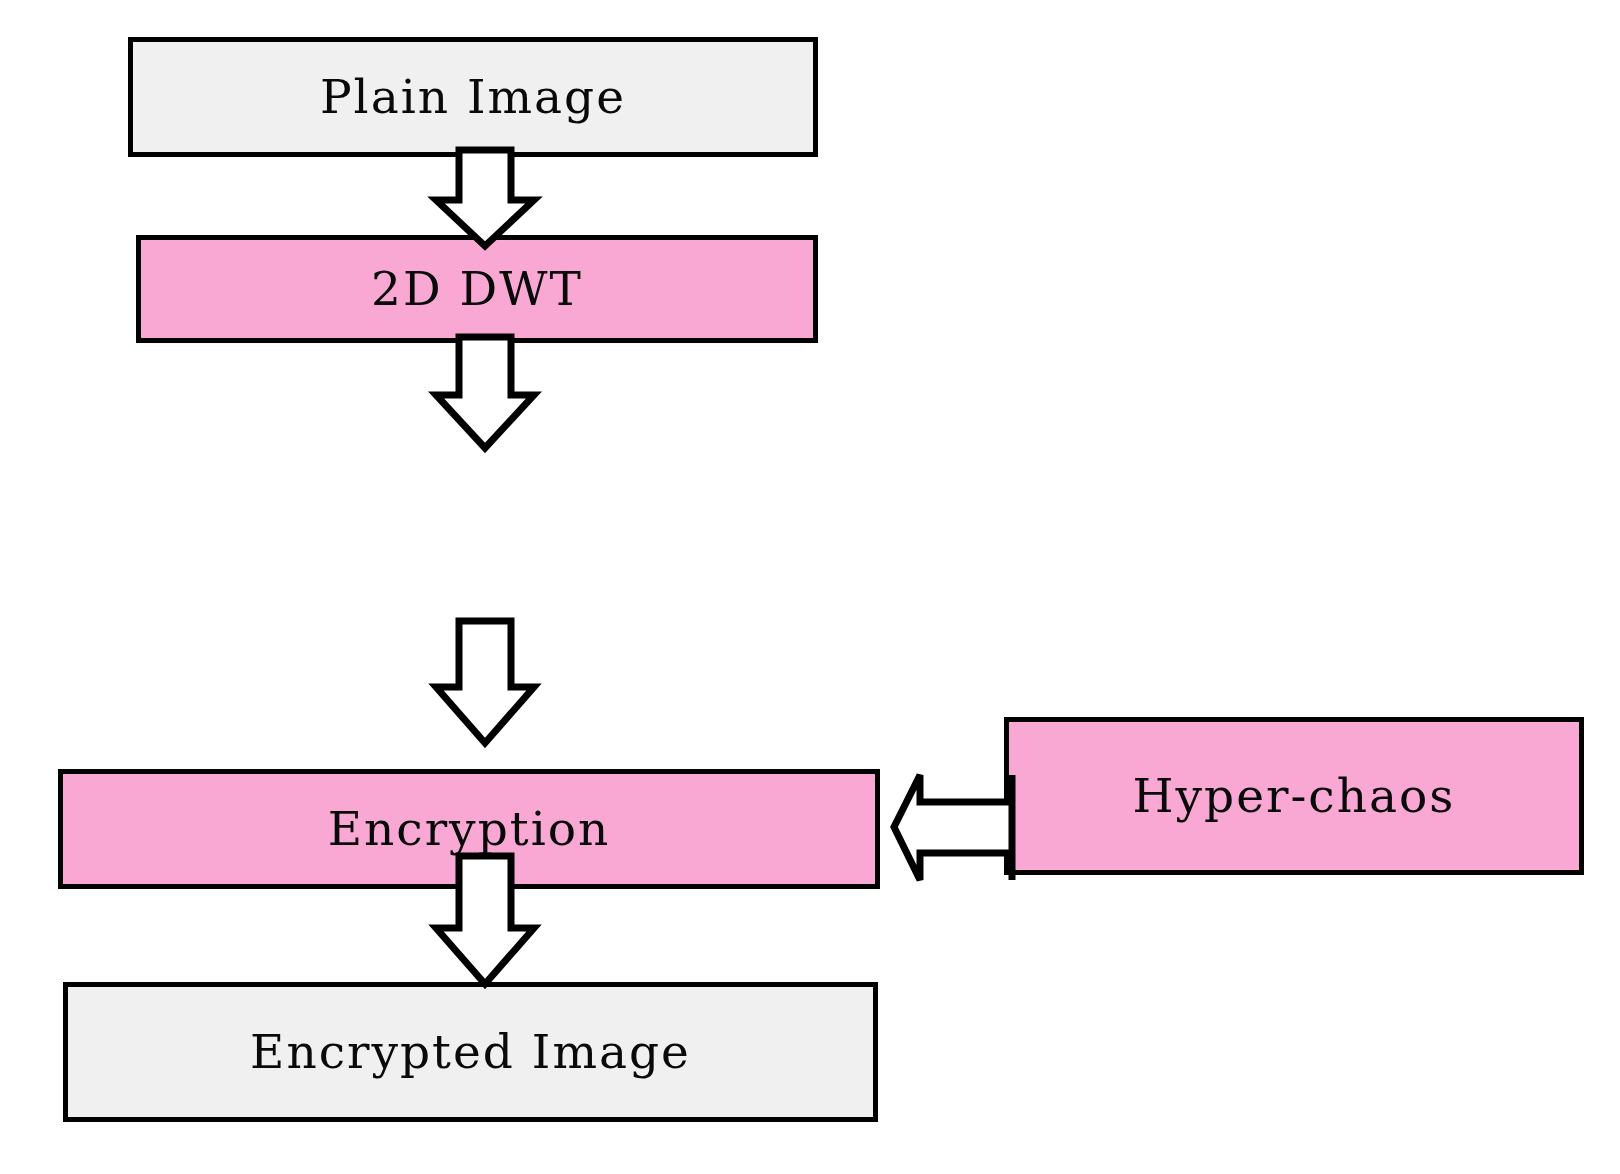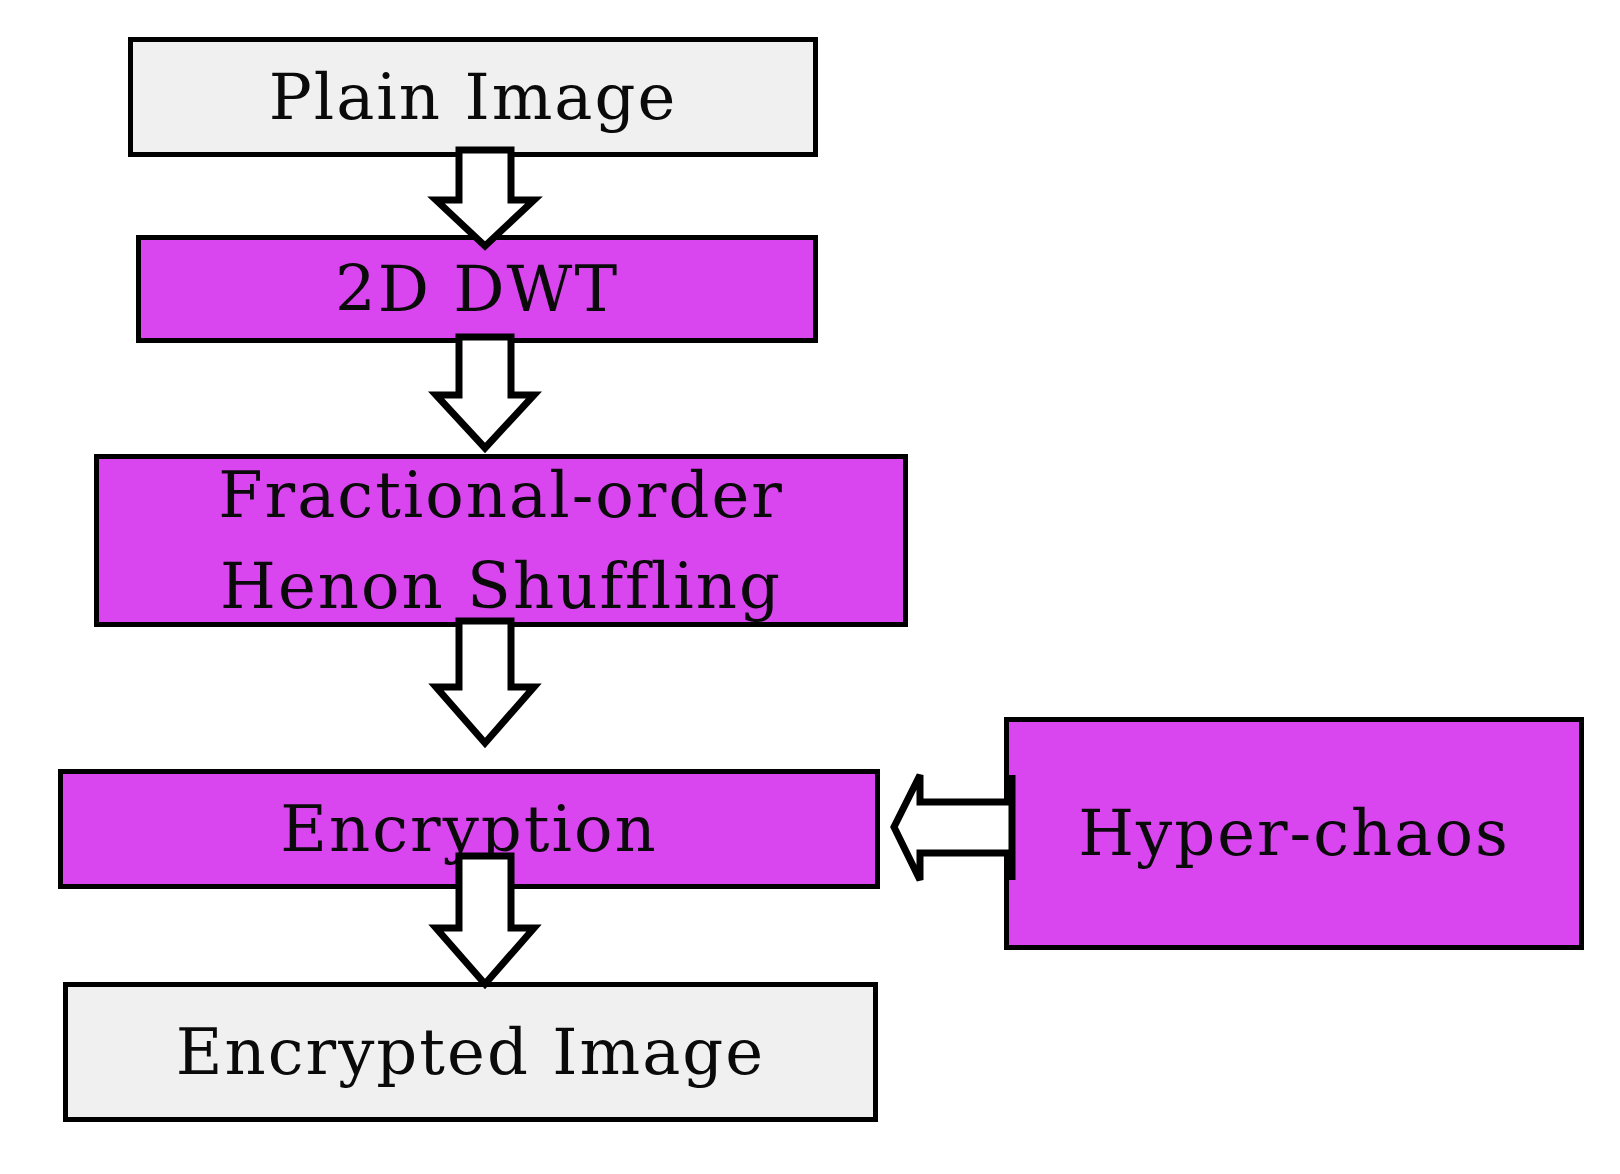--- a/index.html
+++ b/index.html
@@ -22,37 +22,37 @@
     position: absolute;
     box-sizing: border-box;
     border: 5px solid #000000;
     display: flex;
     align-items: center;
     justify-content: center;
     text-align: center;
   }
   .node-label {
     font-family: "DejaVu Serif", serif;
-    font-size: 64px;
+    font-size: 47px;
     line-height: 1.42;
     letter-spacing: 2px;
     color: #0a0a0a;
     white-space: pre-line;
     font-weight: 400;
   }
   .fill-gray  { background: #f0f0f0; }
-  .fill-blue  { background: #d946ef; }
+  .fill-blue  { background: #f9a8d4; }
 
   
   #node-plain-image   { left:128px; top:37px;  width:690px; height:120px; }
   #node-dwt           { left:136px; top:235px; width:682px; height:108px; }
   #node-henon         { left:94px;  top:454px; width:814px; height:173px; }
   #node-encryption    { left:58px;  top:769px; width:822px; height:120px; }
   #node-encrypted-img { left:63px;  top:982px; width:815px; height:140px; }
-  #node-hyperchaos    { left:1004px; top:717px; width:580px; height:233px; }
+  #node-hyperchaos    { left:1004px; top:717px; width:580px; height:158px; }
 
   .arrow {
     position: absolute;
     overflow: visible;
   }
   .arrow svg { display: block; overflow: visible; }
   .arrow-shape {
     fill: #ffffff;
     stroke: #000000;
     stroke-width: 7;
@@ -74,24 +74,20 @@
 <div id="canvas">
 
   <div class="node fill-gray" id="node-plain-image">
     <span class="node-label">Plain Image</span>
   </div>
 
   <div class="node fill-blue" id="node-dwt">
     <span class="node-label">2D DWT</span>
   </div>
 
-  <div class="node fill-blue" id="node-henon">
-    <span class="node-label">Fractional-order
-Henon Shuffling</span>
-  </div>
 
   <div class="node fill-blue" id="node-encryption">
     <span class="node-label">Encryption</span>
   </div>
 
   <div class="node fill-gray" id="node-encrypted-img">
     <span class="node-label">Encrypted Image</span>
   </div>
 
   <div class="node fill-blue" id="node-hyperchaos">

